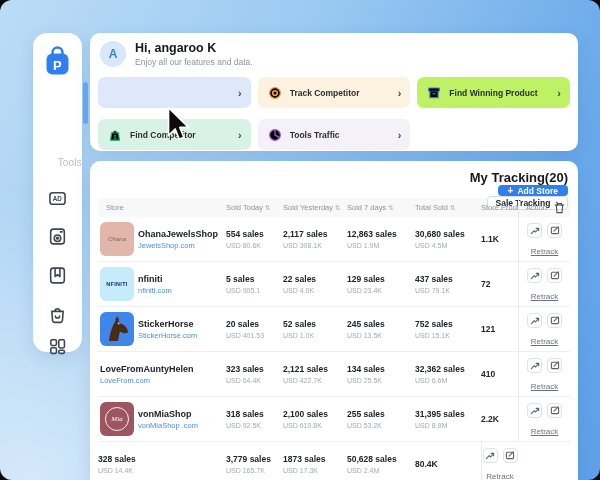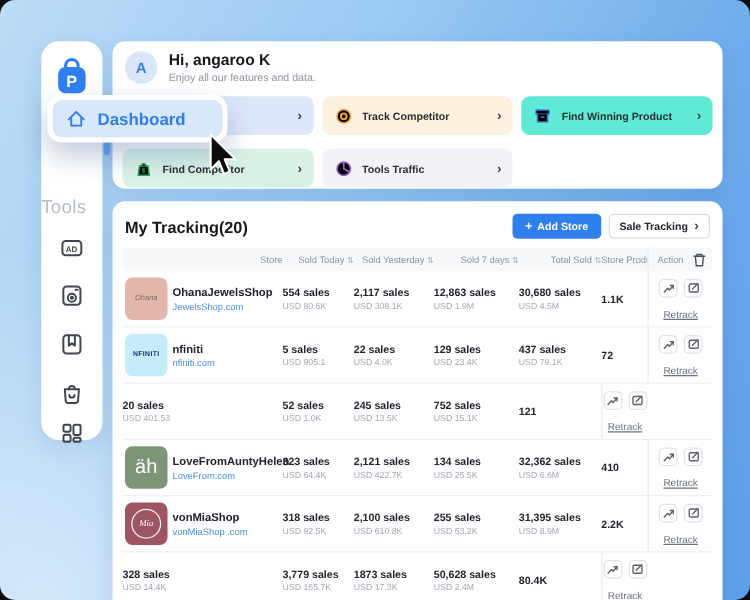--- a/index.html
+++ b/index.html
@@ -9,21 +9,21 @@
     position:relative; width:600px; height:480px; border-radius:12px; overflow:hidden;
     background:
       radial-gradient(ellipse at 6% 100%, rgba(255,255,255,.55), rgba(255,255,255,0) 42%),
       linear-gradient(115deg,#bcdcf6 0%,#9ccaf2 38%,#6aa9ea 78%,#5e9fe8 100%);
   }
   .panel { position:absolute; background:#fff; box-shadow:0 5px 16px rgba(35,75,135,.12); }
 
   
   .sidebar { left:33px; top:33px; width:49px; height:319px; border-radius:14px; }
   .logo { position:absolute; left:10px; top:12px; }
-  .tools { position:absolute; top:124px; width:100%; text-align:left; font-size:15px; color:#b7bdc7; letter-spacing:.2px; }
+  .tools { position:absolute; top:124px; width:100%; text-align:right; font-size:10px; color:#b7bdc7; letter-spacing:.2px; }
   .ticon { position:absolute; left:14px; width:21px; height:21px; background:none; border:none; cursor:pointer; }
   .ticon svg { stroke:#3f454e; fill:none; stroke-width:1.5; stroke-linecap:round; stroke-linejoin:round; }
   .indicator { position:absolute; left:83px; top:82px; width:5px; height:42px; background:#63a7f2; border-radius:3px; z-index:4; }
 
   
   .popup { position:absolute; left:38px; top:76px; width:144px; height:38px; background:#fff;
            border-radius:11px; box-shadow:0 10px 22px rgba(25,65,125,.28); z-index:10; padding:4px; }
   .popup-inner { width:100%; height:100%; background:#d9e7fb; border-radius:8px; display:flex; align-items:center; gap:8px; padding:0 10px; }
   .popup-label { color:#2f7fe8; font-size:13.5px; font-weight:bold; }
 
@@ -38,30 +38,30 @@
   .greet-title { font-size:12.5px; font-weight:bold; color:#17181a; }
   .greet-sub { font-size:8.5px; color:#8d939c; margin-top:2px; }
   .cards { display:grid; grid-template-columns:repeat(3,1fr); gap:11px 7px; margin:10px 8px 0; }
   .card { height:31px; border-radius:7px; display:flex; align-items:center; padding:0 9px; gap:7px; border:none; cursor:pointer; text-align:left; }
   .card .lbl { font-size:8.5px; font-weight:600; color:#2b2e33; flex:1; white-space:nowrap; overflow:hidden; }
   .chev { font-size:11px; color:#3f444b; font-weight:bold; }
   .cicon { width:16px; height:16px; flex-shrink:0; }
 
   
   .tpanel { left:90px; top:161px; width:488px; height:330px; border-radius:10px; padding:0 8px; }
-  .ttop { display:flex; align-items:center; padding:9px 2px 0; height:31px; }
+  .ttop { display:flex; align-items:flex-end; padding:9px 2px 0; height:31px;flex-direction:column; }
   .ttitle { font-size:13px; font-weight:bold; color:#17181a; flex:1; }
   .btn-add { height:20px; background:#2f80ed; color:#fff; border:none; border-radius:4px; font-size:8.5px; font-weight:600;
              display:flex; align-items:center; gap:4px; padding:0 10px; cursor:pointer; }
   .btn-add .plus { font-size:10px; font-weight:bold; }
   .btn-sale { height:20px; background:#fff; border:1px solid #d9dde3; border-radius:4px; font-size:8.5px; font-weight:600;
               color:#22252a; display:flex; align-items:center; gap:5px; padding:0 8px; margin-left:6px; cursor:pointer; }
   .grid7 { display:grid; grid-template-columns:128px 57px 64px 68px 66px 37px 52px; align-items:center; }
   .thead { background:#f7f8fa; border-radius:4px; height:19px; margin-top:6px; font-size:7.5px; color:#8d939c; }
-  .thead > div { overflow:hidden; white-space:nowrap;text-align:right; }
+  .thead > div { overflow:hidden; white-space:nowrap; }
   .th-store { padding-left:8px; }
   .sorticon { font-size:6.5px; color:#aab0b8; margin-left:2px; }
   .th-action { display:flex; align-items:center; justify-content:space-between; padding:0 5px 0 7px; border-left:1px solid #e9ebef; height:100%; }
   .trashbtn { background:none; border:none; cursor:pointer; display:flex; }
   .row { height:45px; border-bottom:1px solid #edeff2; }
   .cell-store { display:flex; align-items:center; gap:4px; padding-left:2px; }
   .slogo { width:34px; height:34px; border-radius:6px; display:flex; flex-direction:column; align-items:center; justify-content:center; overflow:hidden; flex-shrink:0; }
   .lg-ohana { font-style:italic; font-size:6px; }
   .lg-nfiniti { font-size:5.5px; font-weight:800; letter-spacing:.3px; }
   .lg-ah { font-family:"Liberation Serif", serif; font-size:16px; }
@@ -148,21 +148,21 @@
         <span class="chev">›</span>
       </button>
       <button class="card" style="background:#fcf2df">
         <svg class="cicon" width="16" height="16" viewBox="0 0 16 16">
           <circle cx="8" cy="8" r="5.4" stroke="#f0a23e" stroke-width="1.3"></circle>
           <circle cx="8" cy="8" r="2.3" stroke="#f0a23e" stroke-width="1.6"></circle>
         </svg>
         <span class="lbl">Track Competitor</span>
         <span class="chev">›</span>
       </button>
-      <button class="card" style="background:#5eead4">
+      <button class="card" style="background:#bef264">
         <svg class="cicon" width="16" height="16" viewBox="0 0 16 16">
           <rect x="2.6" y="3" width="10.8" height="3.4" rx="0.8" stroke="#3d7fe0" stroke-width="1.2"></rect>
           <path d="M3.9 6.4 V12.6 h8.2 V6.4" stroke="#3d7fe0" stroke-width="1.2"></path>
           <path d="M6.4 8.8 h3.2" stroke="#3d7fe0" stroke-width="1.2"></path>
         </svg>
         <span class="lbl">Find Winning Product</span>
         <span class="chev">›</span>
       </button>
       <button class="card" style="background:#d9f2e6">
         <svg class="cicon" width="16" height="16" viewBox="0 0 16 16">
@@ -302,20 +302,33 @@
                 <rect x="1.4" y="2.2" width="7.2" height="6.4" rx="1"></rect>
                 <path d="M4 6.2 L8.4 1.8"></path>
               </svg>
             </button>
         </div>
         <a class="retrack">Retrack</a>
       </div>
     </div>
 
     <div class="grid7 row">
+      <div class="cell-store">
+        <div class="slogo" style="background:#3f86ea">
+          <svg width="34" height="34" viewBox="0 0 34 34">
+            <path d="M15 8.5 L17 4 L19.5 8.5 Z" fill="#4a2c16"></path>
+            <path d="M9 29 C10 21 12 15.5 14 11.5 L17 6.5 L20 11.5 C25 12.5 28 16.5 28 20.5 L24 21.5 C22 20 20.5 19.5 19.5 20.5 L18 29 Z" fill="#4a2c16"></path>
+            <circle cx="18.6" cy="11.4" r="0.9" fill="#e8dccc"></circle>
+          </svg>
+        </div>
+        <div>
+          <div class="sname">StickerHorse</div>
+          <div class="sdomain">StickerHorse.com</div>
+        </div>
+      </div>
       <div>
           <div class="val">20 sales</div>
           <div class="usd">USD 401.53</div>
         </div>
       <div>
           <div class="val">52 sales</div>
           <div class="usd">USD 1.0K</div>
         </div>
       <div>
           <div class="val">245 sales</div>
@@ -340,23 +353,20 @@
                 <path d="M4 6.2 L8.4 1.8"></path>
               </svg>
             </button>
         </div>
         <a class="retrack">Retrack</a>
       </div>
     </div>
 
     <div class="grid7 row">
       <div class="cell-store">
-        <div class="slogo lg-ah" style="background:#7d9577;color:#ffffff">
-            <span>äh</span>
-          </div>
         <div>
           <div class="sname">LoveFromAuntyHelen</div>
           <div class="sdomain">LoveFrom.com</div>
         </div>
       </div>
       <div>
           <div class="val">323 sales</div>
           <div class="usd">USD 64.4K</div>
         </div>
       <div>
@@ -470,29 +480,20 @@
               </svg>
             </button>
         </div>
         <a class="retrack">Retrack</a>
       </div>
     </div>
   </div>
 
   <div class="indicator"></div>
 
-  <div class="popup">
-    <div class="popup-inner">
-      <svg width="18" height="18" viewBox="0 0 18 18" fill="none" stroke="#2f7fe8" stroke-width="1.5" stroke-linecap="round" stroke-linejoin="round">
-        <path d="M3 9.5 L9 3.5 L15 9.5"></path>
-        <path d="M5 8.2 V14.5 H13 V8.2"></path>
-      </svg>
-      <span class="popup-label">Dashboard</span>
-    </div>
-  </div>
 
   <div class="cursor">
     <svg width="34" height="38" viewBox="0 0 24 36">
       <path d="M3 1.5 L3 28 L9.3 21.8 L13.2 31.5 L17.6 29.6 L13.7 20.3 L22 20.3 Z" fill="#0c0c0c" stroke="#ffffff" stroke-width="1.6" stroke-linejoin="round"></path>
     </svg>
   </div>
 
 </div>
 
 </body></html>

